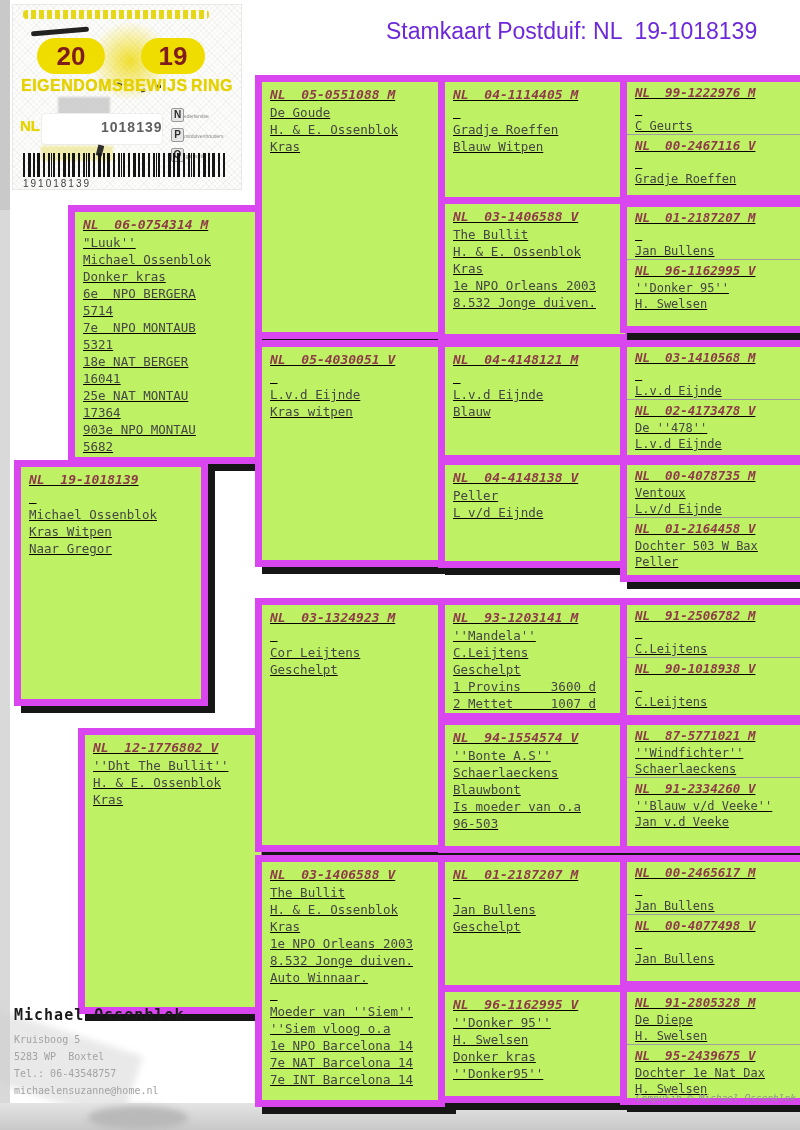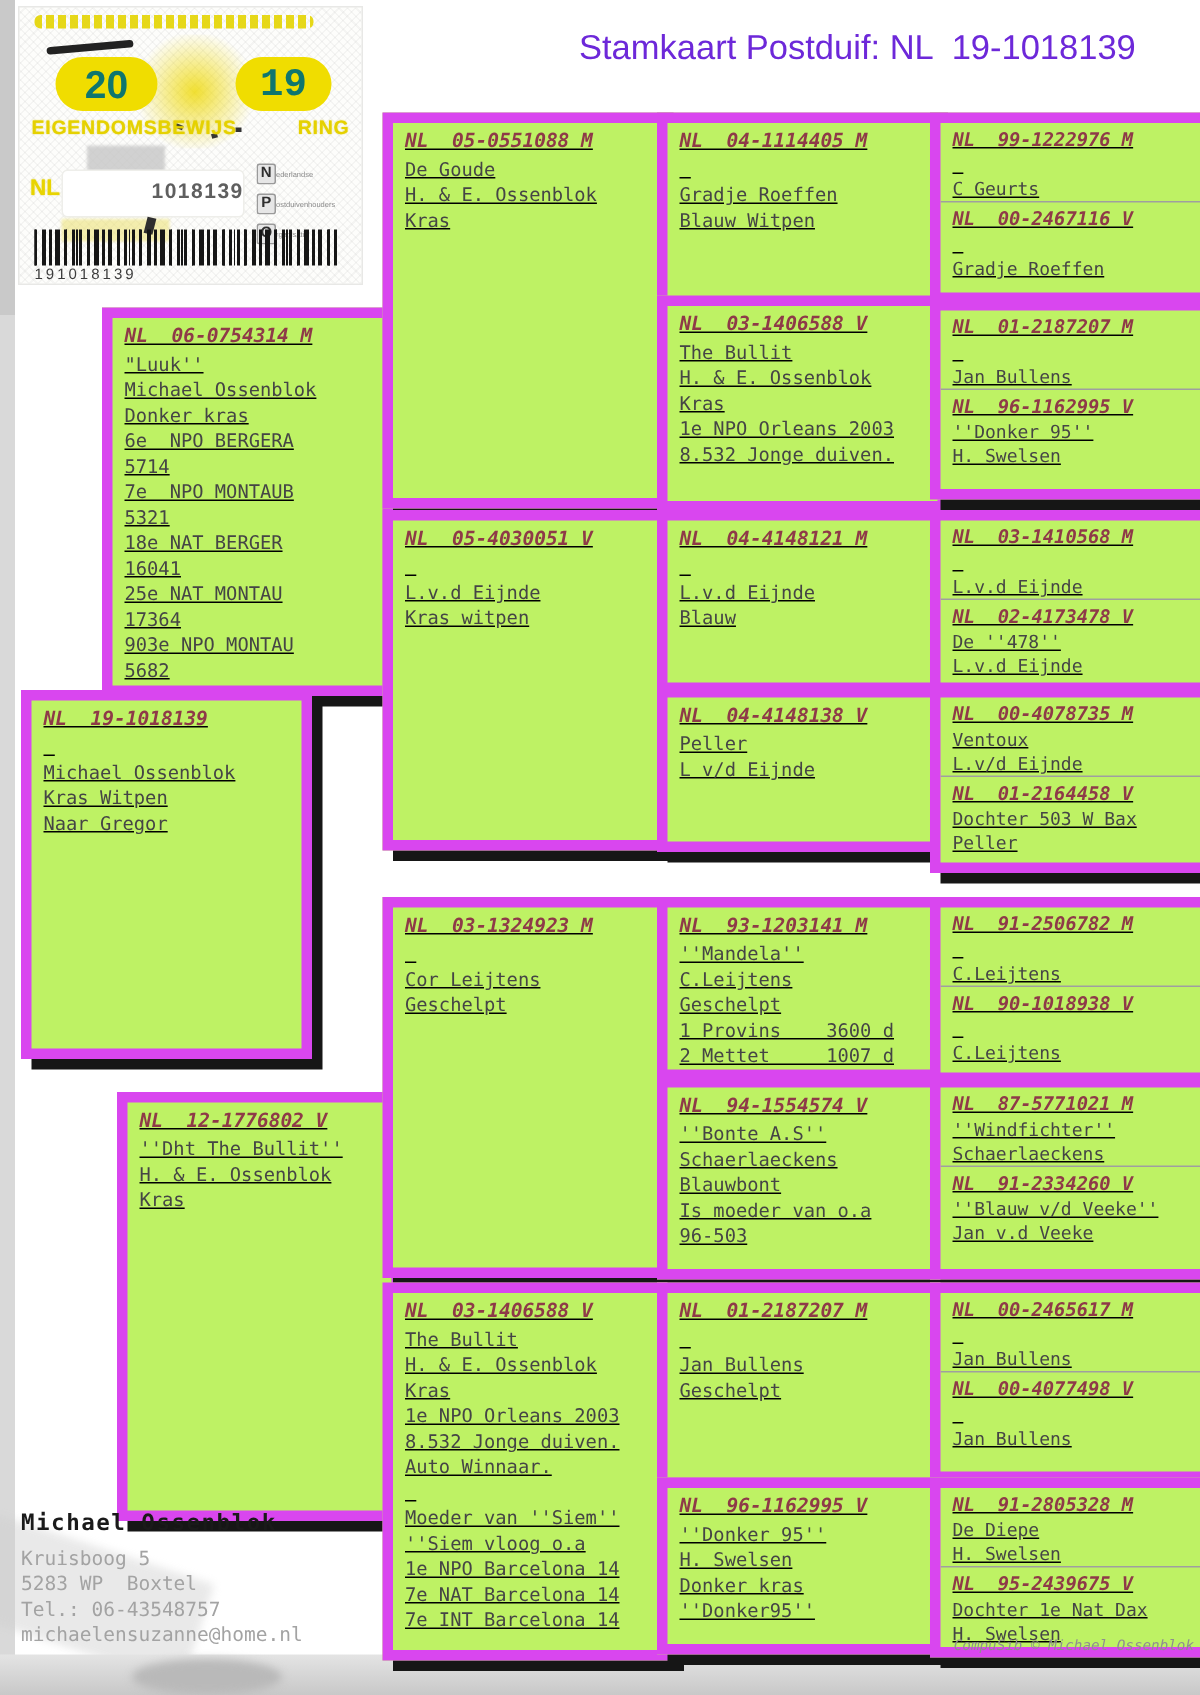--- a/index.html
+++ b/index.html
@@ -24,26 +24,26 @@
            background-image:repeating-linear-gradient(45deg,rgba(170,170,170,.10) 0 1px,transparent 1px 4px),
                             repeating-linear-gradient(-45deg,rgba(170,170,170,.10) 0 1px,transparent 1px 4px);}
   .microtext{position:absolute;left:10px;top:5px;width:186px;height:9px;border-radius:4px;
              background:repeating-linear-gradient(90deg,#e4d400 0 5px,transparent 5px 8px);opacity:.9;}
   .pen-mark{position:absolute;left:18px;top:24px;width:58px;height:5px;background:#222;
             border-radius:3px;transform:rotate(-5deg);}
   .emblem{position:absolute;left:74px;top:18px;width:86px;height:76px;
           background:radial-gradient(circle,rgba(238,216,0,.8) 0%,rgba(238,216,0,0) 70%);}
   .year-pill{position:absolute;top:33px;height:36px;background:#f0dd00;border-radius:18px;
              display:flex;align-items:center;justify-content:center;
-             font-family:"Liberation Sans",sans-serif;font-weight:bold;font-size:26px;color:#0f766e;}
+             font-family:"Liberation Sans",sans-serif;font-weight:bold;font-size:26px;color:#7f1d1d;}
   .year-left{left:24px;width:68px;}
-  .year-right{left:144px;width:64px;font-family:Liberation Mono, monospace;}
+  .year-right{left:128px;width:64px;}
   .speck{position:absolute;background:#333;}
   .own-row{position:absolute;left:8px;top:72px;width:212px;font-family:"Liberation Sans",sans-serif;
-           font-weight:bold;font-size:13px;color:#e5d100;letter-spacing:.5px;
+           font-weight:bold;font-size:16px;color:#e5d100;letter-spacing:.5px;
            text-shadow:0 0 1px rgba(225,205,0,.9);white-space:nowrap;}
   .own-row .ring-word{float:right;}
   .gray-smudge{position:absolute;left:45px;top:92px;width:52px;height:26px;background:#c7c7c7;
                opacity:.8;filter:blur(1px);}
   .nl-code{position:absolute;left:7px;top:112px;font-family:"Liberation Sans",sans-serif;
            font-weight:bold;font-size:15px;color:#e8d400;text-shadow:0 0 1px rgba(225,205,0,.9);}
   .nl-pill{position:absolute;left:28px;top:108px;width:120px;height:30px;background:#ffffff;
            border:1px solid #eeeeea;border-radius:4px;}
   .ring-no{position:absolute;left:88px;top:114px;font-family:"Liberation Sans",sans-serif;
            font-weight:bold;font-size:14px;color:#5f5f5f;letter-spacing:1px;}
@@ -67,21 +67,21 @@
   .ring{font-size:13px;font-weight:bold;font-style:italic;color:#8e3a48;
         padding:5px 8px 2px 8px;white-space:pre;}
   .bline{font-size:12.5px;line-height:17px;min-height:17px;color:#454545;
          padding:0 8px;white-space:pre;}
   .entry + .entry{border-top:1px solid #9f9f9f;}
   .multi .ring{padding-top:3px;font-size:12.5px;}
   .multi .bline{line-height:16px;min-height:16px;font-size:12px;}
   
   .owner-name{position:absolute;left:14px;top:1006px;font-size:15px;font-weight:bold;
               color:#1a1a1a;letter-spacing:1px;}
-  .owner-address{position:absolute;left:14px;top:1031px;font-size:13px;line-height:17px;
+  .owner-address{position:absolute;left:14px;top:1031px;font-size:10px;line-height:17px;
                  color:#a3a3a3;white-space:pre;}
   .credit{position:absolute;left:560px;top:1092px;width:236px;text-align:right;
           font-size:9.5px;font-style:italic;color:#8f8f8f;}
 </style>
 </head>
 <body>
 
 <div id="page">
 
   <div class="edge-left"></div>

